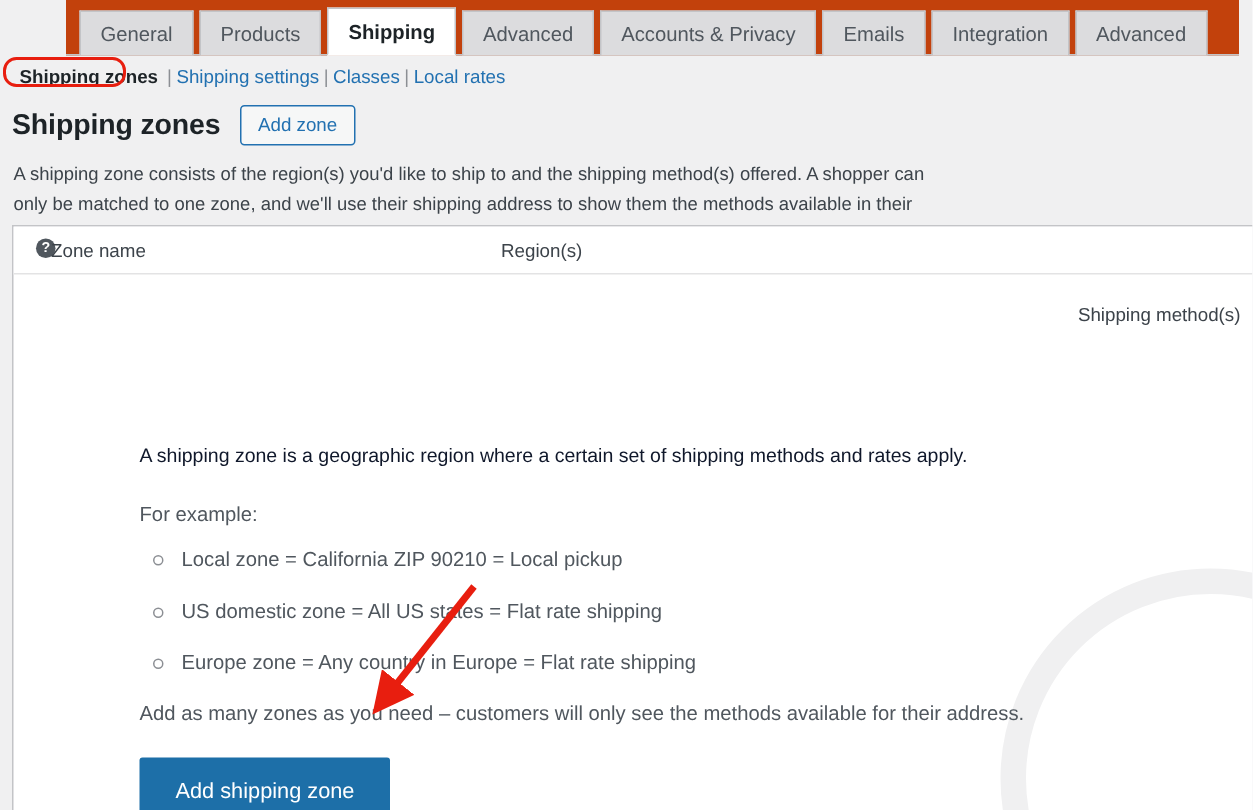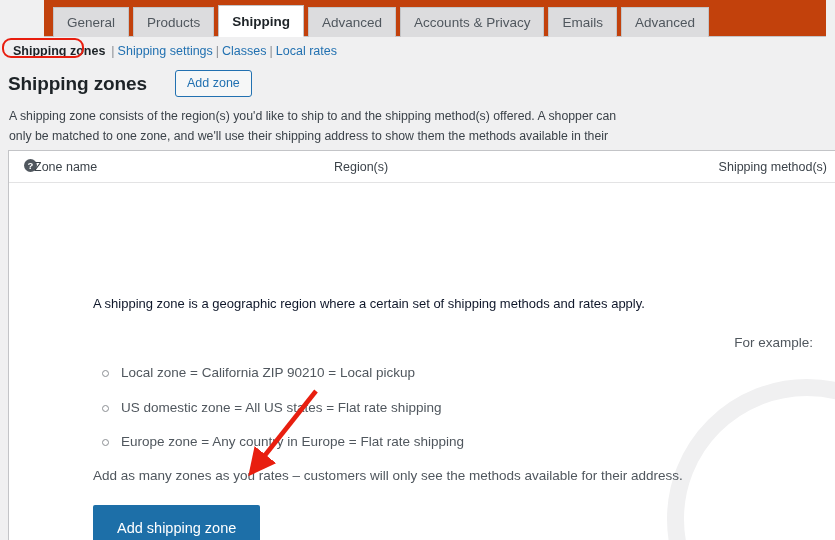--- a/index.html
+++ b/index.html
@@ -100,21 +100,21 @@
     display: flex;
     align-items: center;
   }
   .page-title {
     font-size: 19px;
     font-weight: bold;
     color: #1d2327;
     letter-spacing: -0.1px;
   }
   .btn-secondary {
-    margin-left: 28px;
+    margin-left: 13px;
     background: #f6f7f7;
     border: 1px solid #2271b1;
     border-radius: 3px;
     color: #2271b1;
     font-size: 12.5px;
     padding: 4px 11px 5px;
     cursor: pointer;
     font-family: "Liberation Sans", sans-serif;
     line-height: 1.3;
   }
@@ -150,21 +150,21 @@
   .th {
     position: absolute;
     top: 9px;
     font-size: 12.5px;
     color: #3c434a;
     white-space: nowrap;
   }
   .th-sort { left: 15px; top: 8px; }
   .th-zone { left: 25px; }
   .th-region { left: 325px; }
-  .th-method { right: 8px; }
+  .th-method { right: 8px; margin-top: 43px; }
 
   .help-icon {
     display: block;
     width: 13px; height: 13px;
     border-radius: 50%;
     background: #50575e;
     color: #ffffff;
     font-size: 9.5px;
     line-height: 13px;
     text-align: center;
@@ -200,21 +200,20 @@
   .empty-lead {
     font-size: 13px;
     color: #0f172a;
     line-height: 1.4;
     white-space: nowrap;
   }
   .empty-sub {
     margin-top: 22px;
     font-size: 13.5px;
     color: #50575e;
-    text-align: right;
   }
   .empty-list {
     margin: 14px 0 0 0;
     padding: 0;
     list-style: none;
   }
   .empty-list li {
     position: relative;
     padding-left: 28px;
     margin-bottom: 17px;
@@ -262,20 +261,21 @@
 </head>
 <body>
 
 <div class="tab-bar">
   <div class="tab">General</div>
   <div class="tab">Products</div>
   <div class="tab active">Shipping</div>
   <div class="tab">Advanced</div>
   <div class="tab">Accounts &amp; Privacy</div>
   <div class="tab">Emails</div>
+  <div class="tab">Integration</div>
   <div class="tab">Advanced</div>
 </div>
 
 <div class="subnav">
   <span class="current">Shipping zones</span>
   <span class="sep">|</span>
   <a>Shipping settings</a>
   <span class="sep">|</span>
   <a>Classes</a>
   <span class="sep">|</span>
@@ -307,21 +307,21 @@
     <div class="watermark"></div>
 
     <div class="empty-inner">
       <div class="empty-lead">A shipping zone is a geographic region where a certain set of shipping methods and rates apply.</div>
       <div class="empty-sub">For example:</div>
       <ul class="empty-list">
         <li>Local zone = California ZIP 90210 = Local pickup</li>
         <li>US domestic zone = All US states = Flat rate shipping</li>
         <li>Europe zone = Any country in Europe = Flat rate shipping</li>
       </ul>
-      <div class="empty-foot">Add as many zones as you rates – customers will only see the methods available for their address.</div>
+      <div class="empty-foot">Add as many zones as you need – customers will only see the methods available for their address.</div>
       <button class="btn-primary">Add shipping zone</button>
     </div>
 
   </div>
 </div>
 
 <svg class="annot-arrow" viewBox="0 0 110 110">
   <defs>
     <marker id="ah" markerWidth="6" markerHeight="6" refX="1.2" refY="3" orient="auto">
       <path d="M0,0 L6,3 L0,6 z" fill="#e81e0f"></path>

